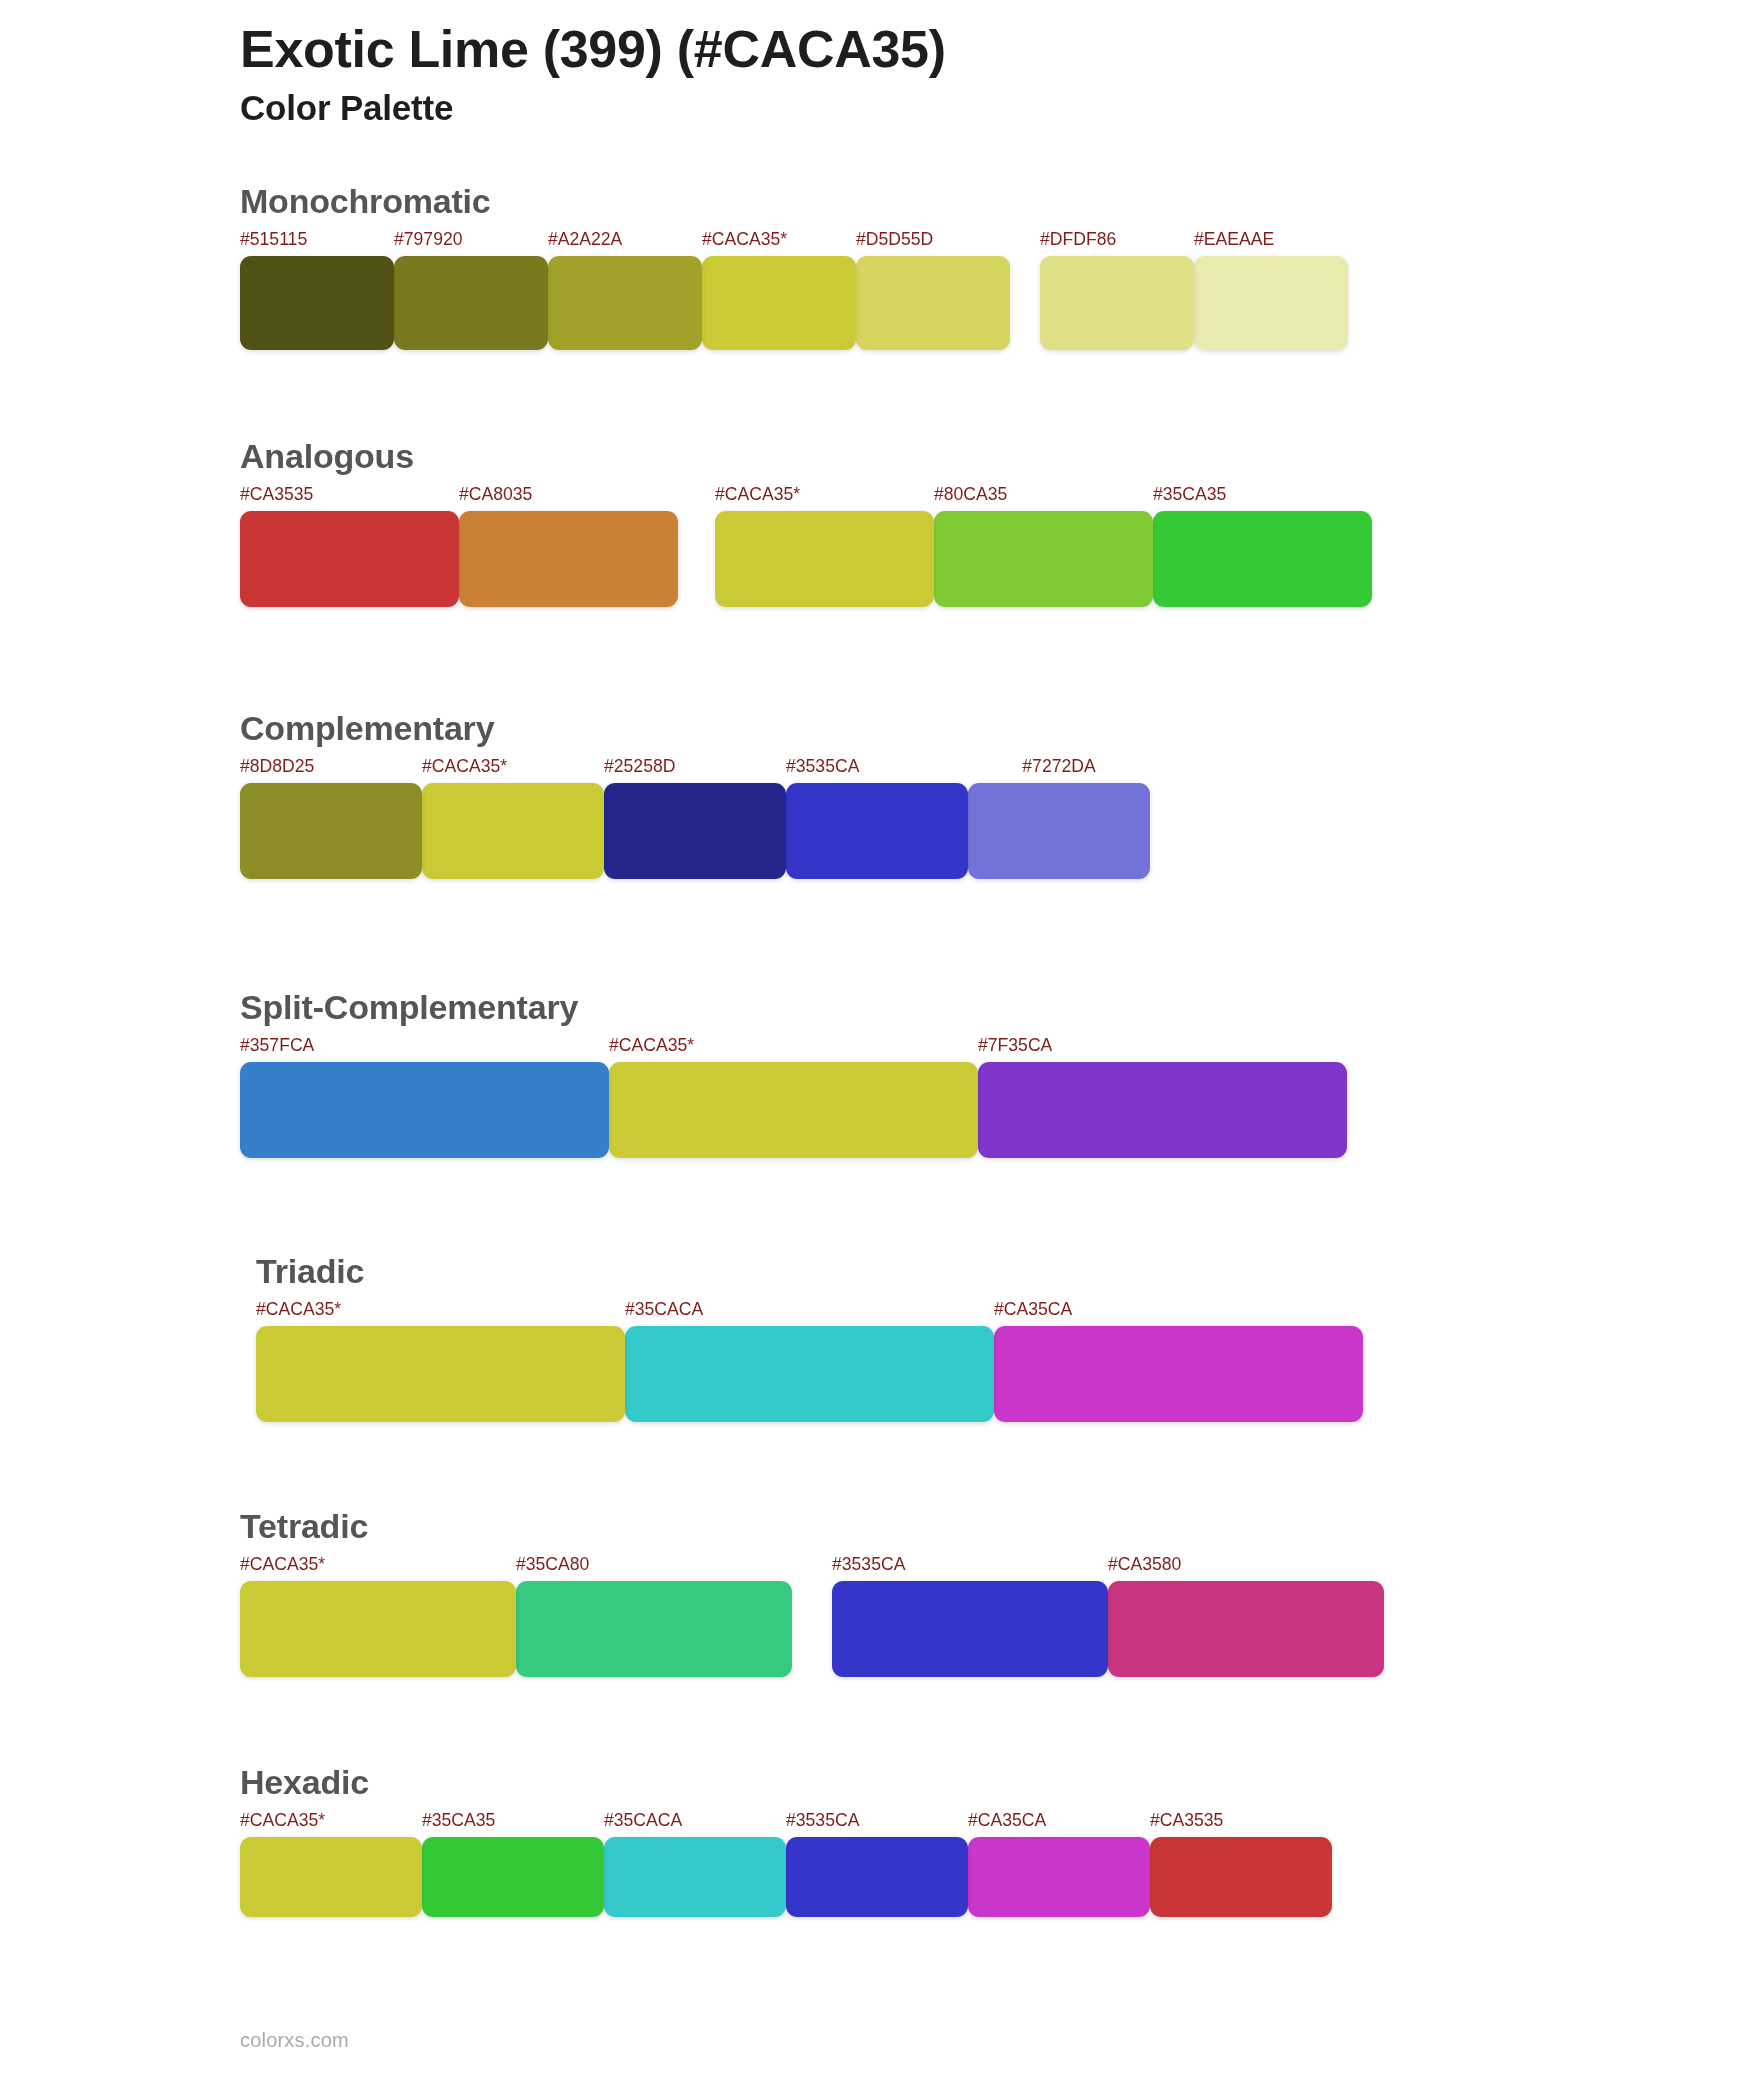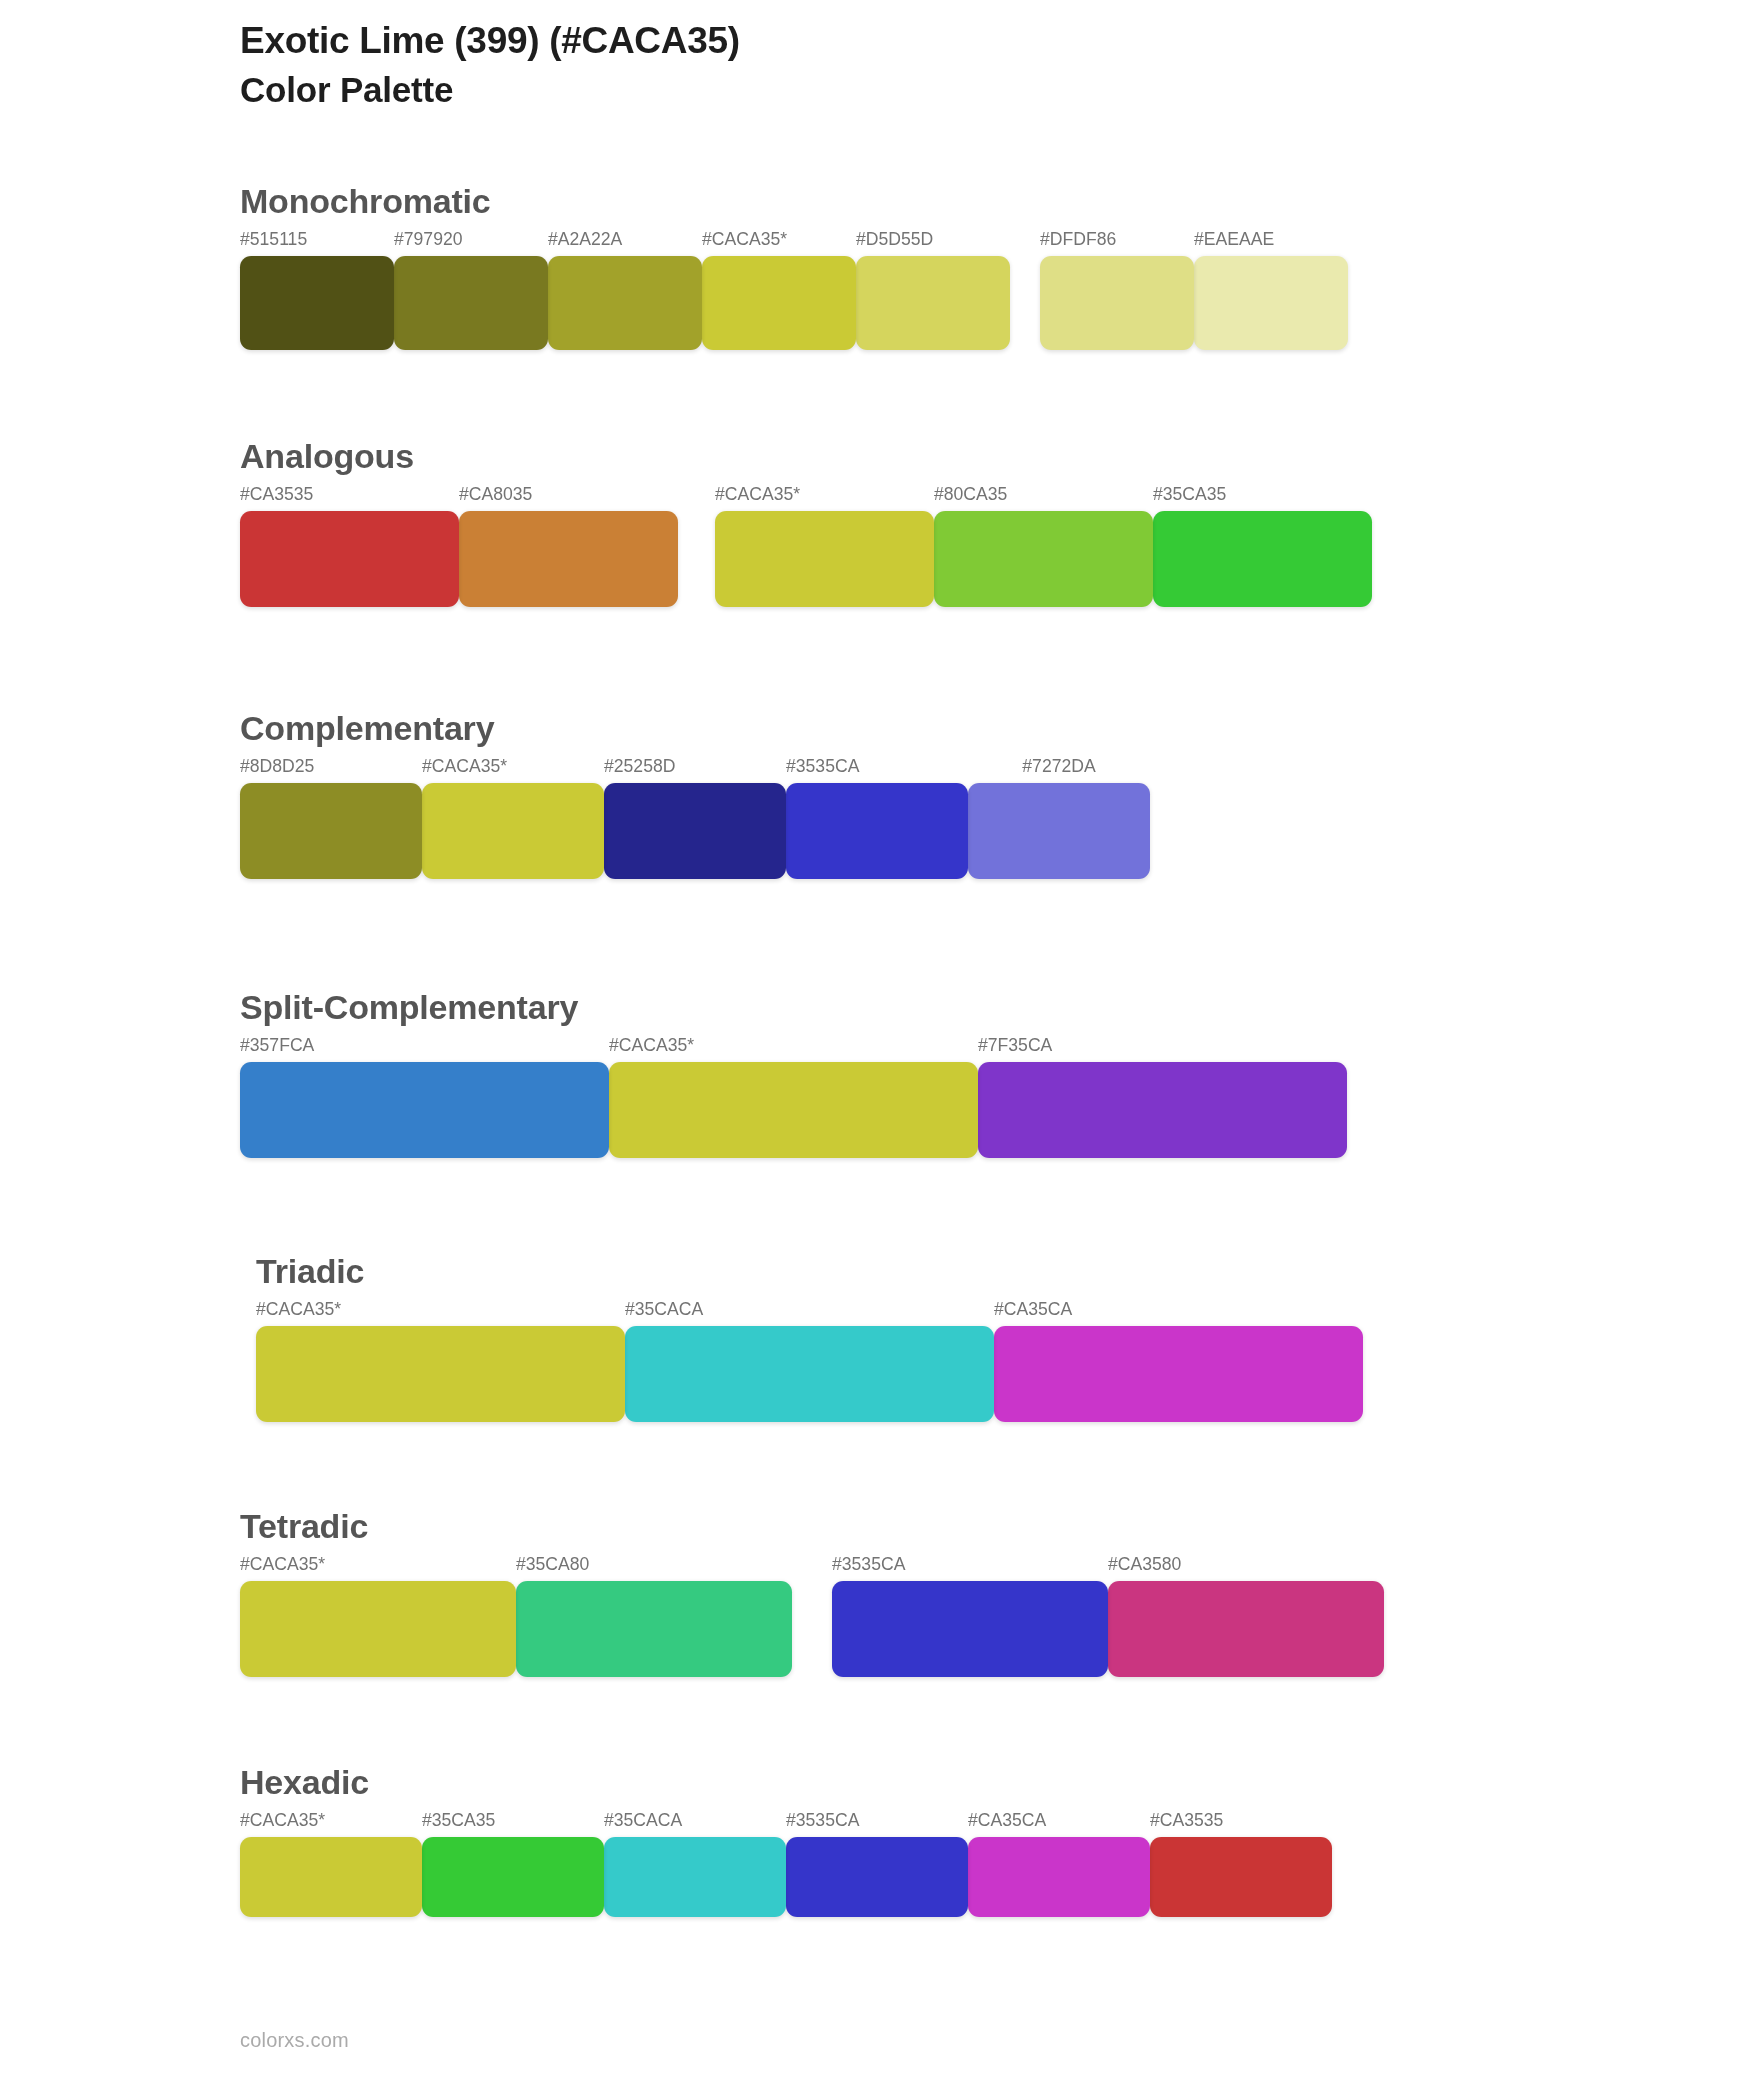--- a/index.html
+++ b/index.html
@@ -24,21 +24,21 @@
   }
 
   
   .header {
     position: absolute;
     left: 240px;
     top: 17.6px;
   }
 
   .title {
-    font-size: 37px;
+    font-size: 52px;
     font-weight: bold;
     color: #1e1e1e;
     letter-spacing: -0.3px;
     line-height: 1.22;
     white-space: nowrap;
   }
 
   .subtitle {
     font-size: 35px;
     font-weight: bold;
@@ -79,21 +79,21 @@
   }
 
   .swatch-col {
     position: relative;
     display: flex;
     flex-direction: column;
   }
 
   .swatch-label {
     font-size: 17.6px;
-    color: #737373;
+    color: #7f1d1d;
     letter-spacing: 0px;
     line-height: 1;
     margin-bottom: 7.2px;
     white-space: nowrap;
   }
 
   .swatch-chip {
     border-radius: 11.2px;
     box-shadow: 0 1.6px 4px rgba(0,0,0,0.13);
   }

